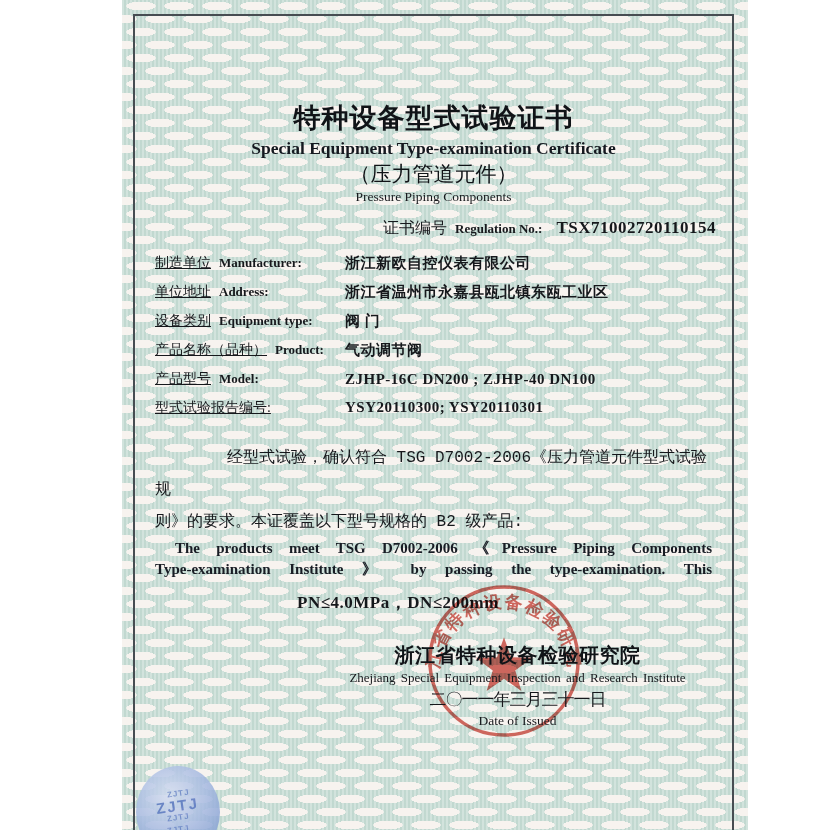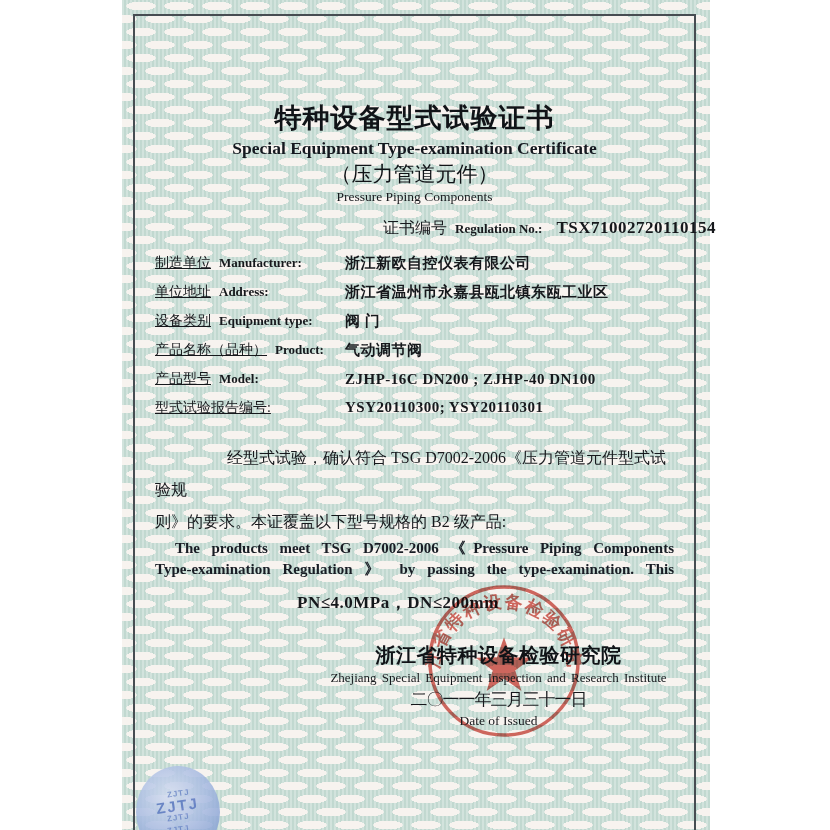--- a/index.html
+++ b/index.html
@@ -12,20 +12,21 @@
   
   .page{
     position:absolute;left:122px;top:0;width:588px;height:830px;
     background-color:#c7dcd4;
     background-image:
       radial-gradient(ellipse 15px 4.5px at 19px 6px,  #f7f3ef 96%, rgba(247,243,239,0) 100%),
       radial-gradient(ellipse 15px 4.5px at 0px 19px,  #f7f3ef 96%, rgba(247,243,239,0) 100%),
       radial-gradient(ellipse 15px 4.5px at 38px 19px, #f7f3ef 96%, rgba(247,243,239,0) 100%),
       repeating-linear-gradient(90deg, rgba(255,255,255,.20) 0 2px, rgba(176,205,196,.25) 2px 4px);
     background-size:38px 26px,38px 26px,38px 26px,auto;
+    padding-left:38px;
   }
   .border-frame{
     position:absolute;left:11px;top:14px;right:14px;height:840px;
     border:2px solid #474d52;
   }
   .content{
     position:absolute;left:11px;top:14px;right:14px;bottom:0;
     padding:0 22px;line-height:1.25;
   }
   
@@ -43,21 +44,21 @@
   .rows{margin-top:10px;}
   .row{display:flex;align-items:center;line-height:22px;margin-bottom:6px;}
   .row .label{width:190px;flex:0 0 190px;}
   .row .label .cn{font-size:14px;text-decoration:underline;}
   .row .label .en{font-size:13px;font-weight:700;margin-left:4px;}
   .row .value{font-size:15px;font-weight:700;letter-spacing:.5px;white-space:nowrap;}
   .row.stacked{align-items:center;}
   .row.stacked .label .cn{display:block;line-height:17px;}
   .row.stacked .label .en{display:block;line-height:17px;margin-left:0;}
   
-  .para-cn{margin-top:24px;font-size:16px;line-height:32px;}
+  .para-cn{margin-top:24px;font-size:16px;line-height:32px;font-family:Liberation Mono, monospace;}
   .para-cn .l1{text-indent:72px;}
   .para-en{font-size:15px;font-weight:700;line-height:21px;color:#181c24;}
   .para-en .just{text-align:justify;text-align-last:justify;}
   .para-en .l1{text-indent:20px;}
   .spec-line{margin-top:12px;margin-left:142px;font-size:17px;font-weight:700;letter-spacing:.5px;}
   
   .issuer{position:absolute;left:165px;right:0;top:642px;text-align:center;z-index:3;}
   .issuer .name-cn{font-size:20px;font-weight:700;line-height:26px;letter-spacing:.5px;color:#101317;}
   .issuer .name-en{font-size:13px;line-height:20px;word-spacing:2px;}
   .issuer .date-cn{font-size:17px;line-height:24px;letter-spacing:-1px;}
@@ -145,21 +146,21 @@
         </div>
       </div>
 
       <div class="para-cn">
         <div class="l1">经型式试验，确认符合 TSG D7002-2006《压力管道元件型式试验规</div>
         <div class="l2">则》的要求。本证覆盖以下型号规格的 B2 级产品:</div>
       </div>
 
       <div class="para-en">
         <div class="just l1">The products meet TSG D7002-2006 《Pressure Piping Components</div>
-        <div class="just">Type-examination Regulation 》 by passing the type-examination. This</div>
+        <div class="just">Type-examination Institute 》 by passing the type-examination. This</div>
       </div>
 
       <div class="spec-line">PN≤4.0MPa，DN≤200mm</div>
     </div>
 
     <div class="seal">
       <svg viewBox="0 0 160 160" width="158" height="158">
         <circle cx="80" cy="80" r="75" fill="none" stroke="currentColor" stroke-width="3.5"></circle>
         <defs>
           <path id="sealArc" d="M 14 92 A 66 66 0 1 1 146 92" fill="none"></path>

